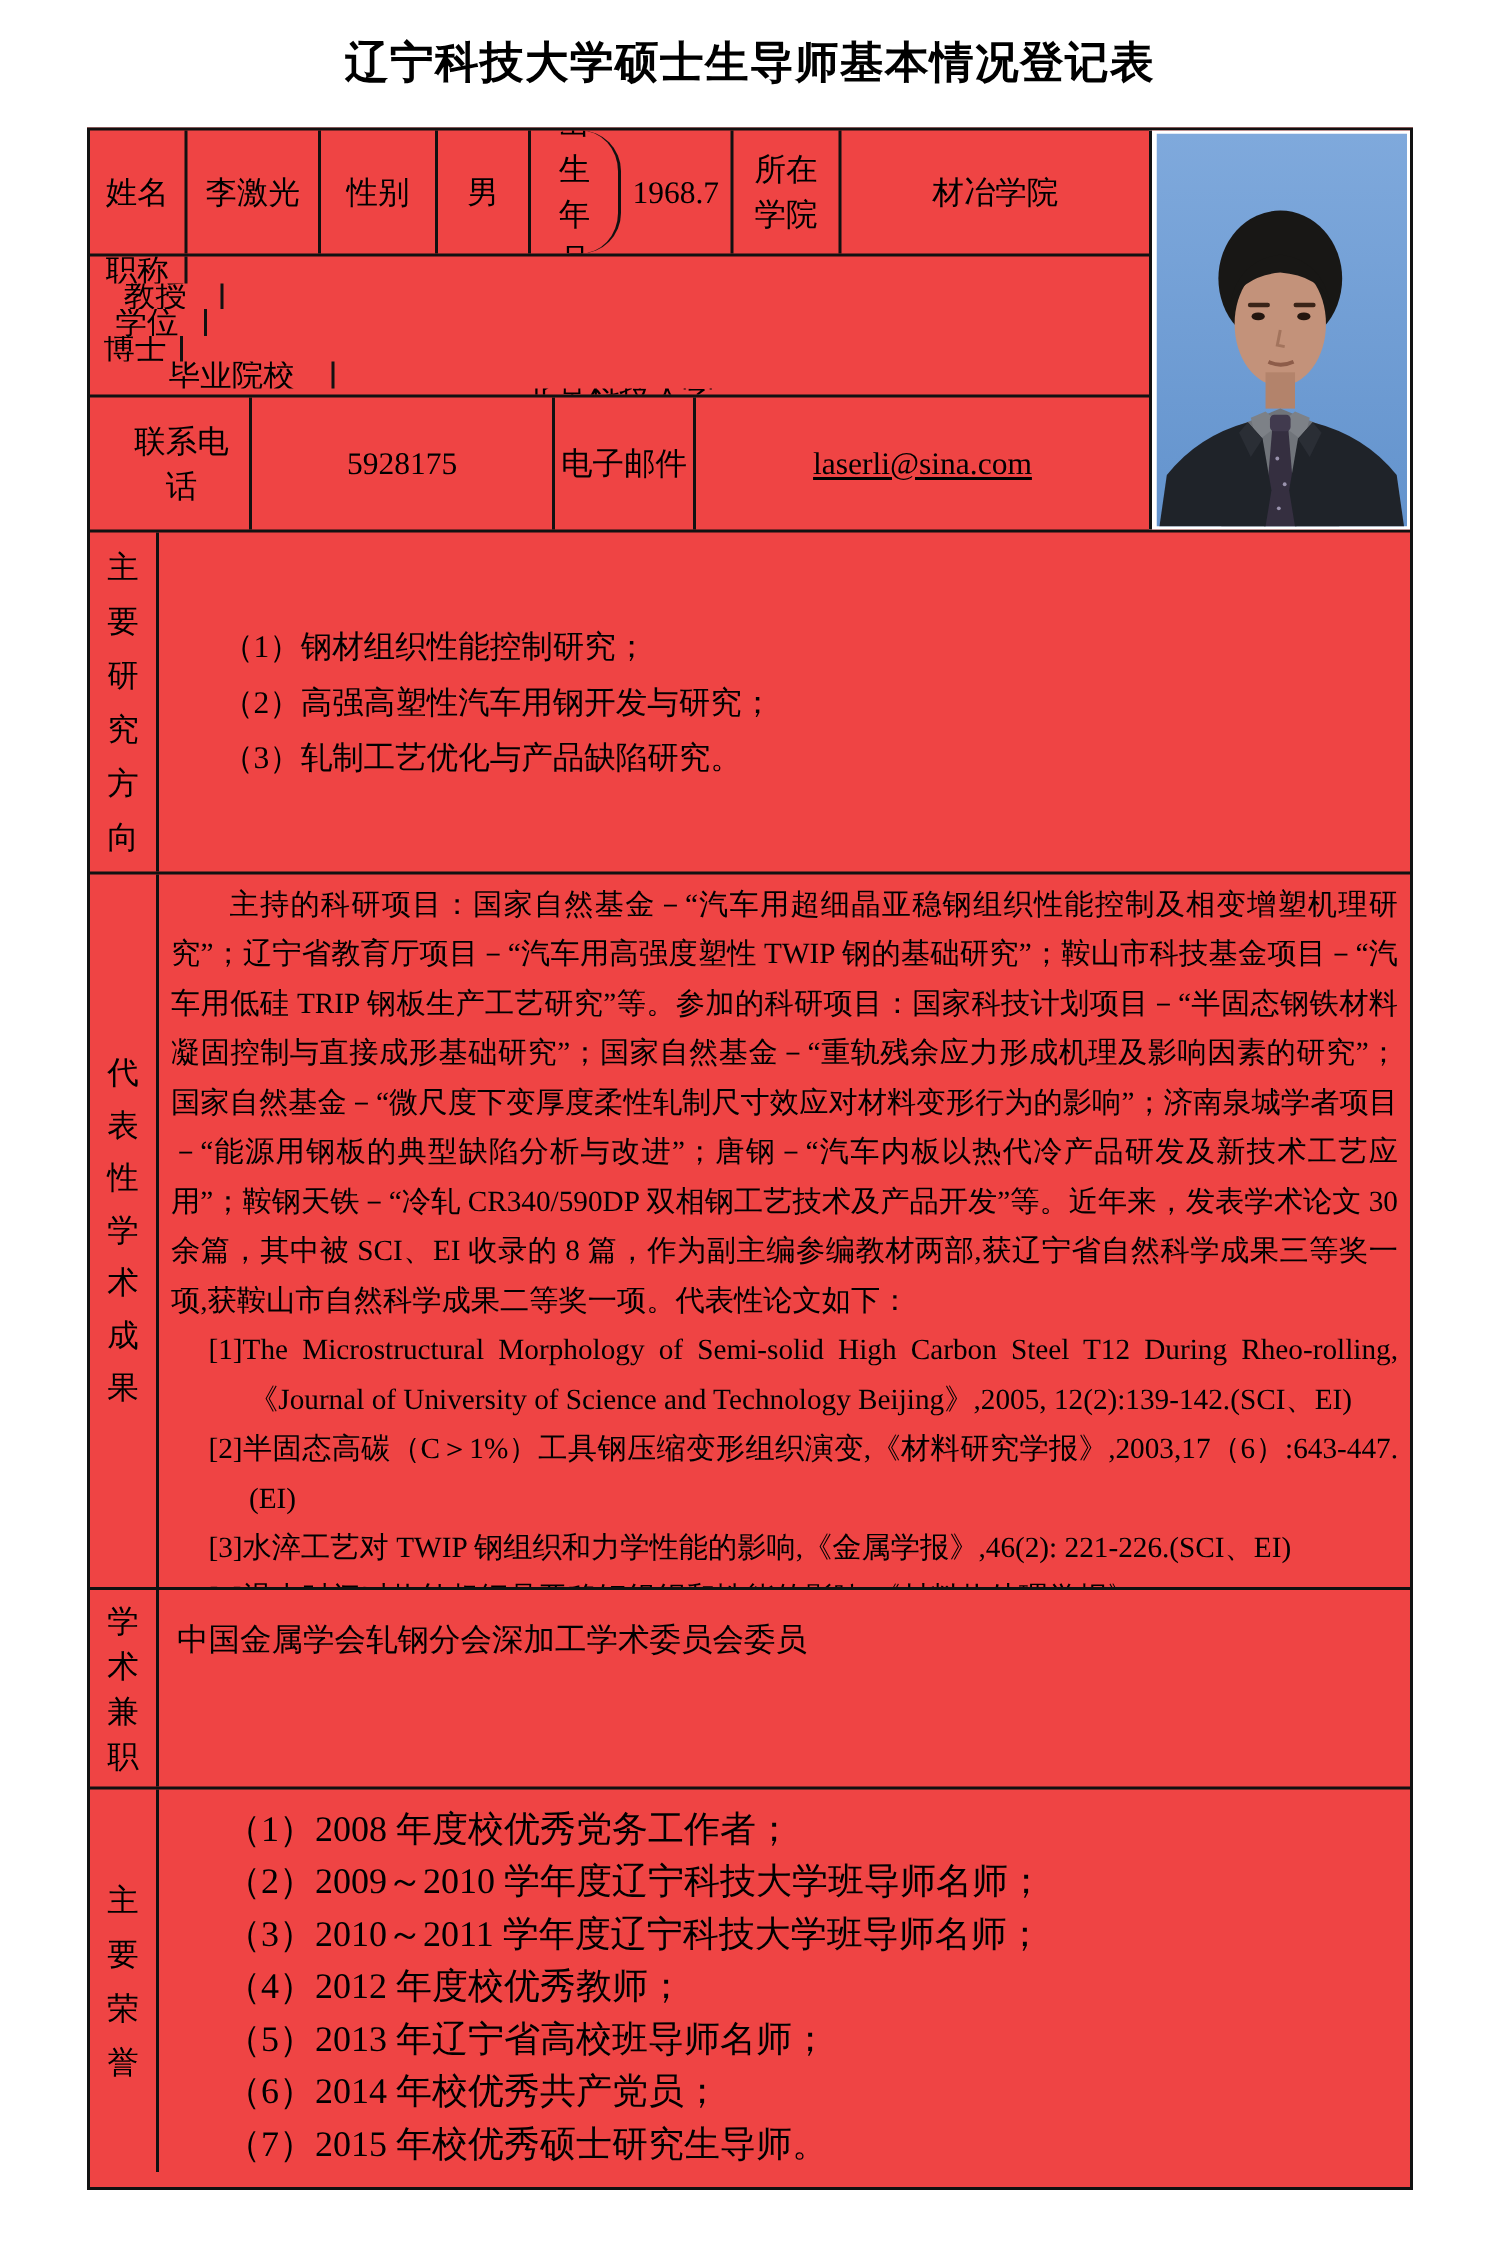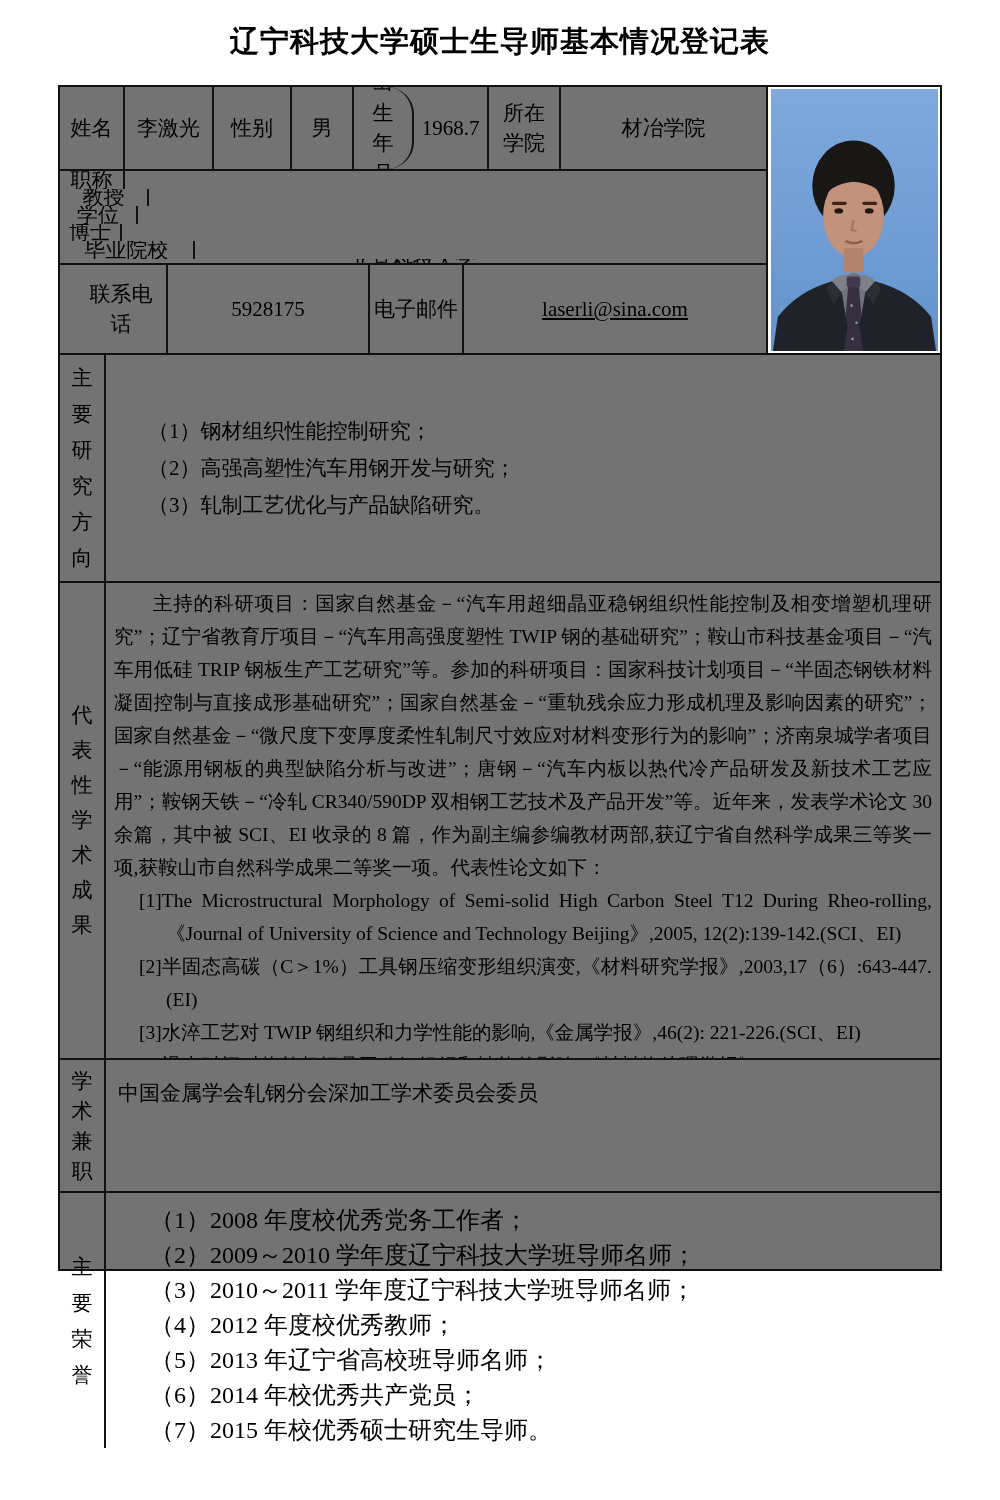--- a/index.html
+++ b/index.html
@@ -7,39 +7,39 @@
   body {
     position: relative;
     font-family: "Liberation Serif", "DejaVu Serif", serif;
     color: #000;
   }
   .doc-title {
     position: absolute; top: 22px; left: 0; width: 100%;
     text-align: center; font-size: 29px; font-weight: bold; letter-spacing: 1px;
   }
   .reg-table {
-    position: absolute; left: 58px; top: 85px; width: 884px; height: 1186px;
-    border: 2px solid #111; background: #737373;
+    position: absolute; left: 58px; top: 85px; width: 884px; height: 1375px;
+    border: 2px solid #111; background: #ef4444;
   }
   .top-section { display: flex; height: 268px; border-bottom: 2px solid #111; }
   .left-block { width: 706px; display: flex; flex-direction: column; }
   .hrow { display: flex; border-bottom: 2px solid #111; }
   .hrow.last { border-bottom: none; flex: 1; padding-left: 16px; }
   .r1 { height: 84px; }
   .r2 { height: 94px; flex-direction: column; }
   .cell {
     border-right: 2px solid #111;
     display: flex; align-items: center; justify-content: center;
     font-size: 21px; line-height: 1.45; text-align: center;
     word-break: break-all; overflow: hidden; padding: 2px 4px;
   }
   .cell.grow { flex: 1; border-right: none; }
   .c-w65 { width: 65px; } .c-w89 { width: 89px; } .c-w78 { width: 78px; }
   .c-w62 { width: 62px; } .c-w60 { width: 60px; padding: 2px 20px; border-radius: 27px; } .c-w75 { width: 75px; }
-  .c-w72 { width: 72px; padding: 2px 12px; } .c-w135 { width: 135px; }
+  .c-w72 { width: 72px; padding: 2px 12px; } .c-w135 { width: 135px; margin-left: 28px; }
   .c-w92 { width: 92px; } .c-w202 { width: 202px; } .c-w94 { width: 94px; }
   .photo-cell { flex: 1; border-left: 2px solid #111; padding: 2px 2px 2px 3px; background: #fff; }
   .photo-cell svg { width: 100%; height: 100%; display: block; }
   .email-link { color: #000; text-decoration: underline; font-size: 21px; }
 
   .sect { display: flex; border-bottom: 2px solid #111; }
   .sect.last { border-bottom: none; flex: 1; }
   .s-research { height: 228px; }
   .s-ach { height: 477px; }
   .s-pos { height: 133px; }

